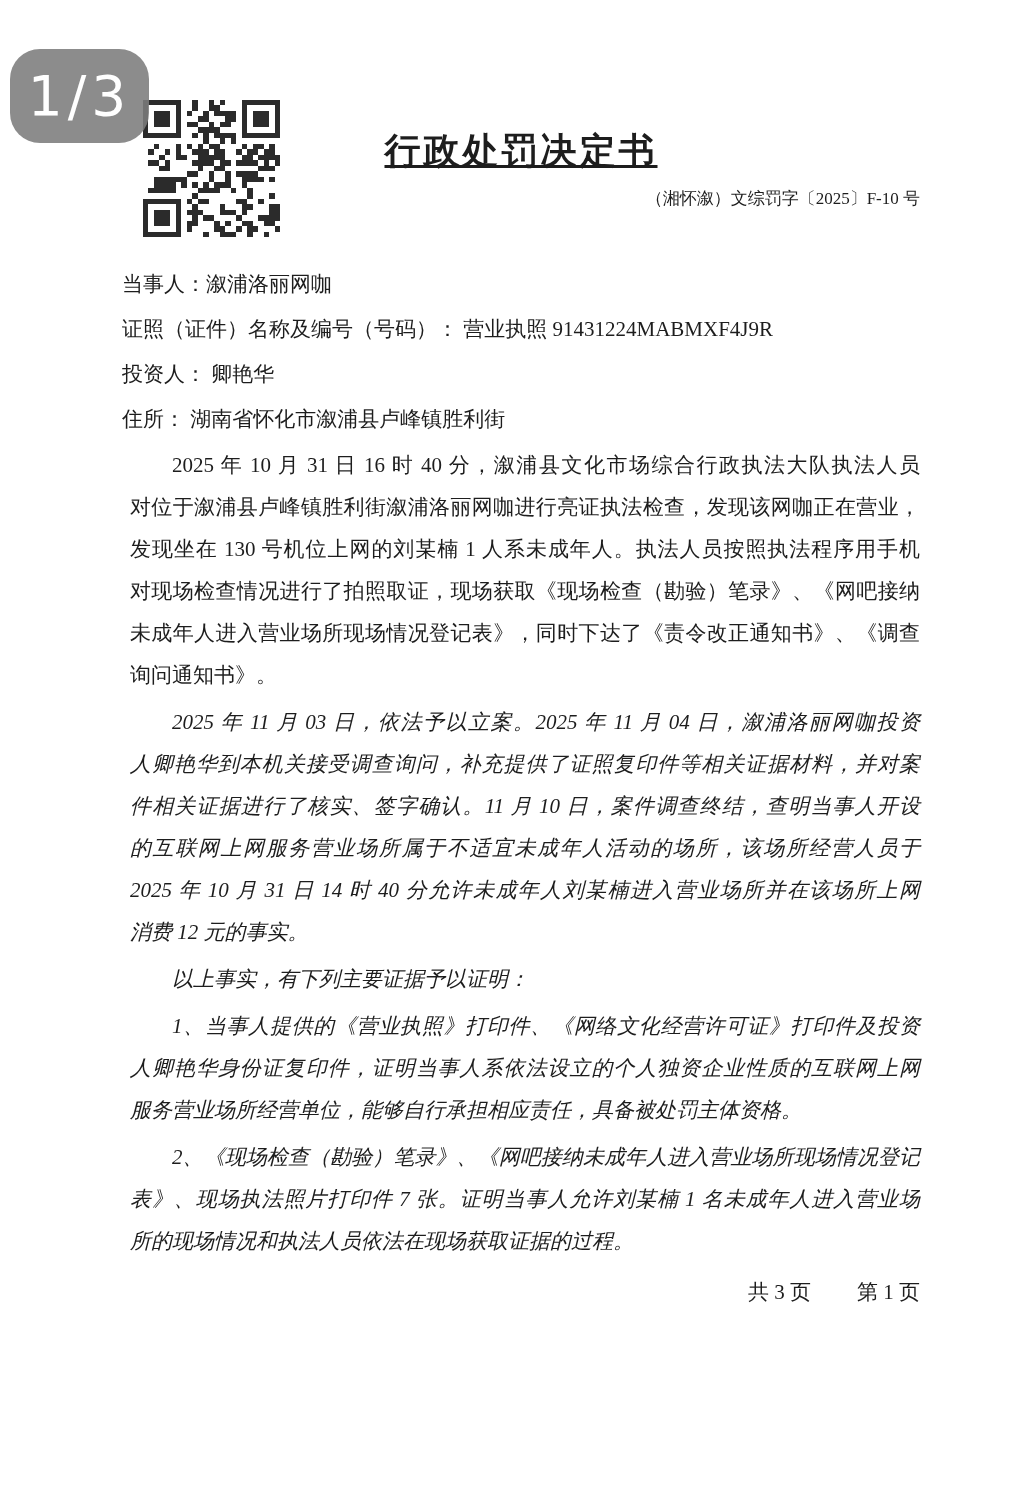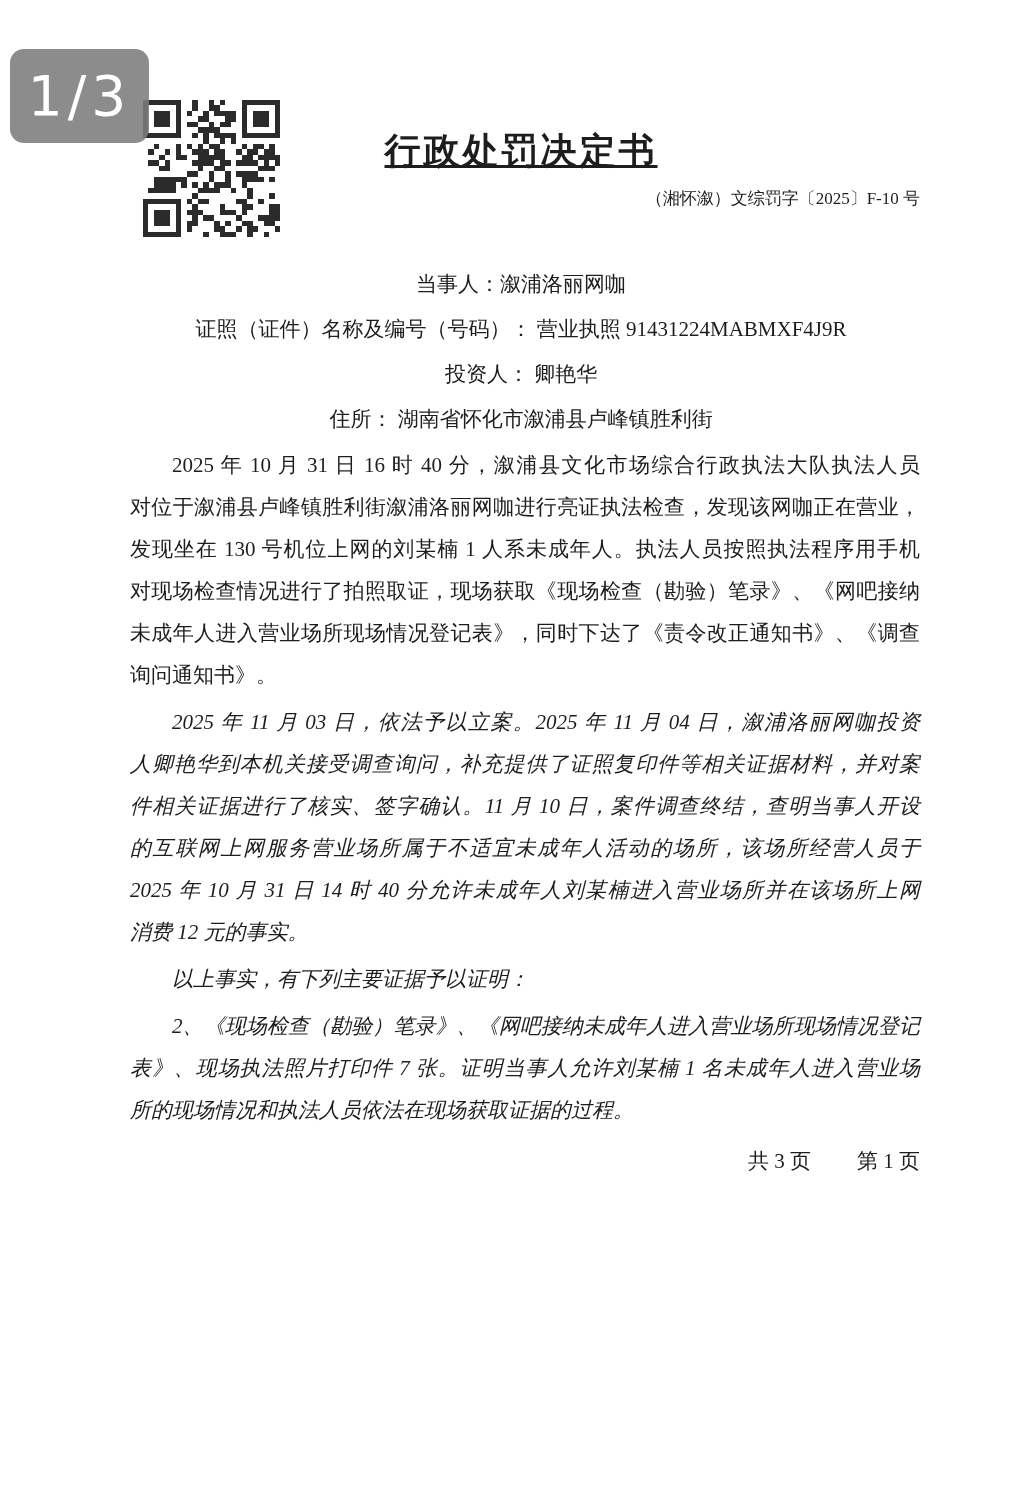--- a/index.html
+++ b/index.html
@@ -12,21 +12,21 @@
     font-family: "Liberation Serif", "DejaVu Serif", serif;
     color: #1d1d1d;
   }
   .page-badge {
     position: absolute;
     left: 10px;
     top: 49px;
     width: 139px;
     height: 94px;
     background: rgba(124,124,124,0.88);
-    border-radius: 14px;
+    border-radius: 30px;
     display: flex;
     align-items: center;
     justify-content: center;
     color: #ffffff;
     font-family: "DejaVu Sans", "Liberation Sans", sans-serif;
     font-size: 55px;
     letter-spacing: 5px;
     z-index: 3;
   }
   .qr-wrap {
@@ -47,21 +47,21 @@
     letter-spacing: 3px;
     line-height: 43px;
     text-decoration: underline;
   }
   .doc-number {
     margin-top: 10px;
     text-align: right;
     font-size: 17px;
     line-height: 31px;
   }
-  .meta { margin-top: 48px; text-align: center; }
+  .meta { margin-top: 48px; }
   .meta-line {
     font-size: 21px;
     line-height: 45px;
     white-space: nowrap;
   }
   .paras { margin-top: 2px; }
   .para:not(:first-child) { margin-top: 5px; font-style: italic; }
   .para .line {
     font-size: 21px;
     line-height: 42px;
@@ -318,20 +318,25 @@
           <div class="line">人卿艳华到本机关接受调查询问，补充提供了证照复印件等相关证据材料，并对案</div>
           <div class="line">件相关证据进行了核实、签字确认。11 月 10 日，案件调查终结，查明当事人开设</div>
           <div class="line">的互联网上网服务营业场所属于不适宜未成年人活动的场所，该场所经营人员于</div>
           <div class="line">2025 年 10 月 31 日 14 时 40 分允许未成年人刘某楠进入营业场所并在该场所上网</div>
           <div class="line end">消费 12 元的事实。</div>
         </div>
         <div class="para">
           <div class="line first end">以上事实，有下列主要证据予以证明：</div>
         </div>
         <div class="para">
+          <div class="line first">1、当事人提供的《营业执照》打印件、《网络文化经营许可证》打印件及投资</div>
+          <div class="line">人卿艳华身份证复印件，证明当事人系依法设立的个人独资企业性质的互联网上网</div>
+          <div class="line end">服务营业场所经营单位，能够自行承担相应责任，具备被处罚主体资格。</div>
+        </div>
+        <div class="para">
           <div class="line first">2、《现场检查（勘验）笔录》、《网吧接纳未成年人进入营业场所现场情况登记</div>
           <div class="line">表》、现场执法照片打印件 7 张。证明当事人允许刘某楠 1 名未成年人进入营业场</div>
           <div class="line end">所的现场情况和执法人员依法在现场获取证据的过程。</div>
         </div>
         <div class="para">
         </div>
       </div>
 
     <div class="doc-footer">
       <span>共 3 页</span>

